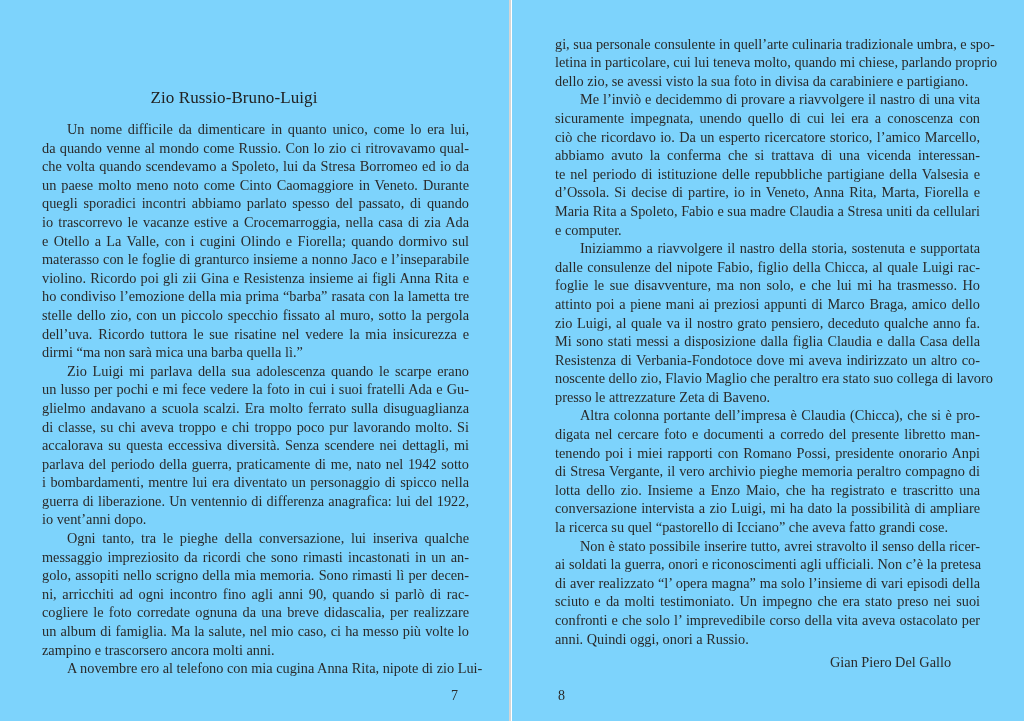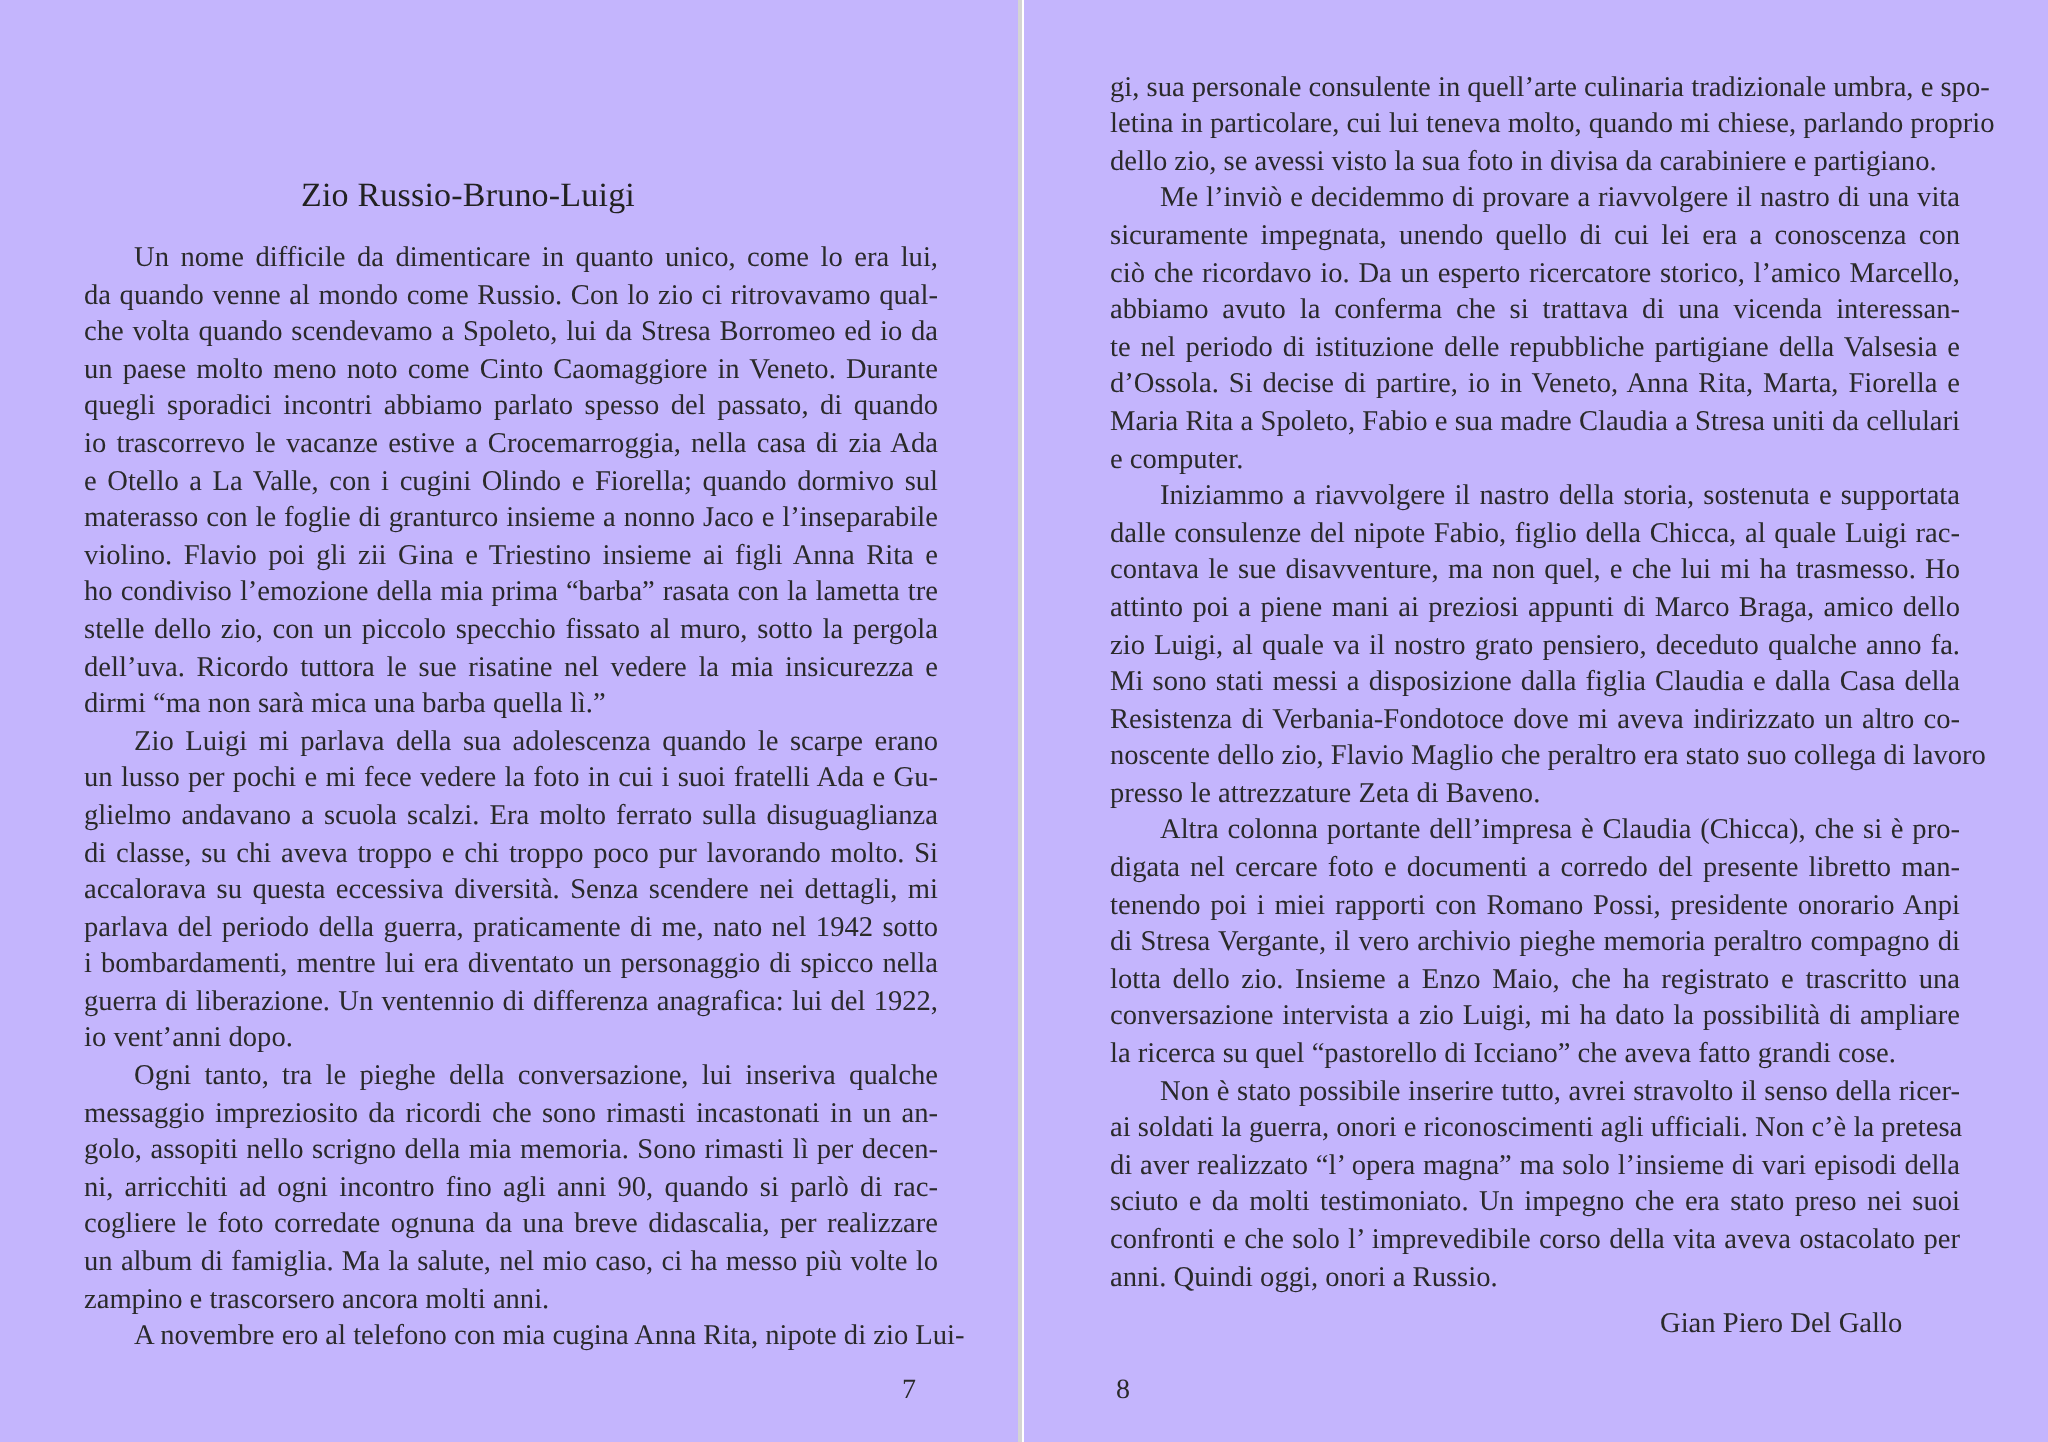--- a/index.html
+++ b/index.html
@@ -1,18 +1,18 @@
 <!DOCTYPE html>
 <html><head>
 <meta charset="utf-8">
 <style>
   html, body { margin:0; padding:0; background:#ffffff; }
   body { width:1024px; height:721px; position:relative; overflow:hidden;
          font-family:"Liberation Serif","DejaVu Serif",serif; color:#2a2a2a; }
-  .page { position:absolute; top:0; height:721px; background:#c4b5fd; }
+  .page { position:absolute; top:0; height:721px; background:#7dd3fc; }
   .page-left { left:0; width:510px; }
   .page-right { left:512px; width:512px; }
   .divider { position:absolute; left:509px; top:0; width:2px; height:721px; background:#d4d4d4; }
   .title { position:absolute; left:0; width:468px; top:88px; text-align:center;
            font-size:17px; color:#222; letter-spacing:0.1px; }
   .lines { position:absolute; }
   .page-left .lines { left:42px; top:120px; width:427px; }
   .page-right .lines { left:43px; top:16px; width:425px; }
   .ln { height:18.6px; line-height:18.6px; font-size:14.3px; white-space:nowrap;
         text-align:justify; text-align-last:justify; overflow:visible; }
@@ -30,21 +30,21 @@
   <div class="title">Zio Russio-Bruno-Luigi</div>
   <div class="lines" id="left-lines">
       <div class="ln indent">Un nome difficile da dimenticare in quanto unico, come lo era  lui,</div>
       <div class="ln">da quando venne al mondo come Russio. Con lo zio ci ritrovavamo qual-</div>
       <div class="ln">che volta quando scendevamo a Spoleto, lui da Stresa Borromeo ed io da</div>
       <div class="ln">un paese molto meno noto come Cinto Caomaggiore in Veneto. Durante</div>
       <div class="ln">quegli sporadici incontri abbiamo parlato spesso del passato, di quando</div>
       <div class="ln">io trascorrevo le vacanze estive a Crocemarroggia, nella casa di zia Ada</div>
       <div class="ln">e Otello a La Valle, con i cugini Olindo e Fiorella; quando dormivo sul</div>
       <div class="ln">materasso con le foglie di granturco insieme a nonno Jaco e l’inseparabile</div>
-      <div class="ln">violino. Flavio poi gli zii Gina e Triestino insieme ai figli Anna Rita e</div>
+      <div class="ln">violino. Ricordo poi gli zii Gina e Resistenza insieme ai figli Anna Rita e</div>
       <div class="ln">ho condiviso l’emozione della mia prima “barba” rasata con la lametta tre</div>
       <div class="ln">stelle dello zio, con un piccolo specchio fissato al muro, sotto la pergola</div>
       <div class="ln">dell’uva. Ricordo tuttora le sue risatine nel vedere la mia insicurezza e</div>
       <div class="ln last">dirmi  “ma non sarà mica una barba quella lì.”</div>
       <div class="ln indent">Zio Luigi mi parlava della sua adolescenza quando le scarpe erano</div>
       <div class="ln">un lusso per pochi e mi fece vedere la foto in cui i suoi fratelli Ada e Gu-</div>
       <div class="ln">glielmo andavano a scuola scalzi. Era molto ferrato sulla disuguaglianza</div>
       <div class="ln">di classe, su chi aveva troppo e chi troppo poco pur lavorando molto. Si</div>
       <div class="ln">accalorava su questa eccessiva diversità. Senza scendere nei dettagli, mi</div>
       <div class="ln">parlava del periodo della guerra, praticamente di me, nato nel 1942 sotto</div>
@@ -74,21 +74,21 @@
       <div class="ln indent">Me l’inviò e decidemmo di provare a riavvolgere il nastro di una vita</div>
       <div class="ln">sicuramente impegnata, unendo quello di cui lei era a conoscenza con</div>
       <div class="ln">ciò che ricordavo io. Da un esperto ricercatore storico, l’amico Marcello,</div>
       <div class="ln">abbiamo avuto la conferma che  si trattava di una vicenda interessan-</div>
       <div class="ln">te nel periodo di istituzione delle repubbliche partigiane della Valsesia e</div>
       <div class="ln">d’Ossola. Si decise di partire, io in Veneto,  Anna Rita, Marta, Fiorella  e</div>
       <div class="ln">Maria Rita a Spoleto, Fabio e sua madre Claudia a Stresa uniti da cellulari</div>
       <div class="ln last">e computer.</div>
       <div class="ln indent">Iniziammo a riavvolgere il nastro della storia, sostenuta e supportata</div>
       <div class="ln">dalle consulenze del nipote Fabio, figlio della Chicca, al quale Luigi rac-</div>
-      <div class="ln">contava le sue disavventure, ma non quel, e che lui mi ha trasmesso. Ho</div>
+      <div class="ln">foglie le sue disavventure, ma non solo, e che lui mi ha trasmesso. Ho</div>
       <div class="ln">attinto poi a piene mani ai preziosi appunti di Marco Braga, amico dello</div>
       <div class="ln">zio Luigi, al quale va il nostro grato pensiero, deceduto qualche anno fa.</div>
       <div class="ln">Mi sono stati messi a disposizione dalla figlia Claudia e dalla Casa della</div>
       <div class="ln">Resistenza di Verbania-Fondotoce dove mi aveva indirizzato un altro co-</div>
       <div class="ln">noscente dello zio, Flavio Maglio che peraltro era stato suo collega di lavoro</div>
       <div class="ln last">presso le attrezzature Zeta di Baveno.</div>
       <div class="ln indent">Altra colonna portante dell’impresa è Claudia (Chicca), che si è pro-</div>
       <div class="ln">digata nel cercare foto e documenti a corredo del presente libretto man-</div>
       <div class="ln">tenendo poi i miei rapporti con Romano Possi, presidente onorario Anpi</div>
       <div class="ln">di Stresa Vergante, il vero archivio pieghe memoria peraltro compagno di</div>

